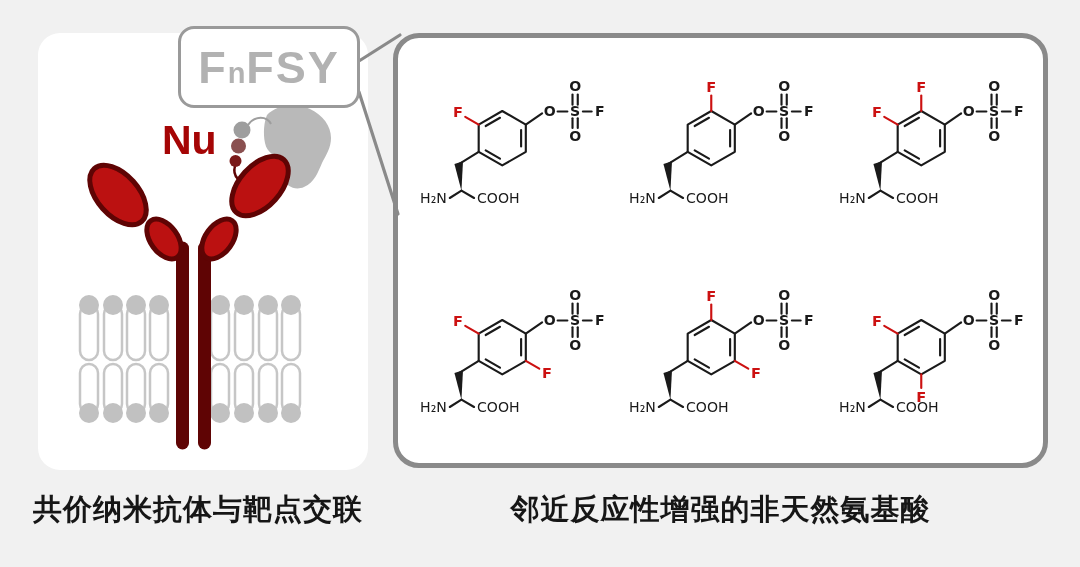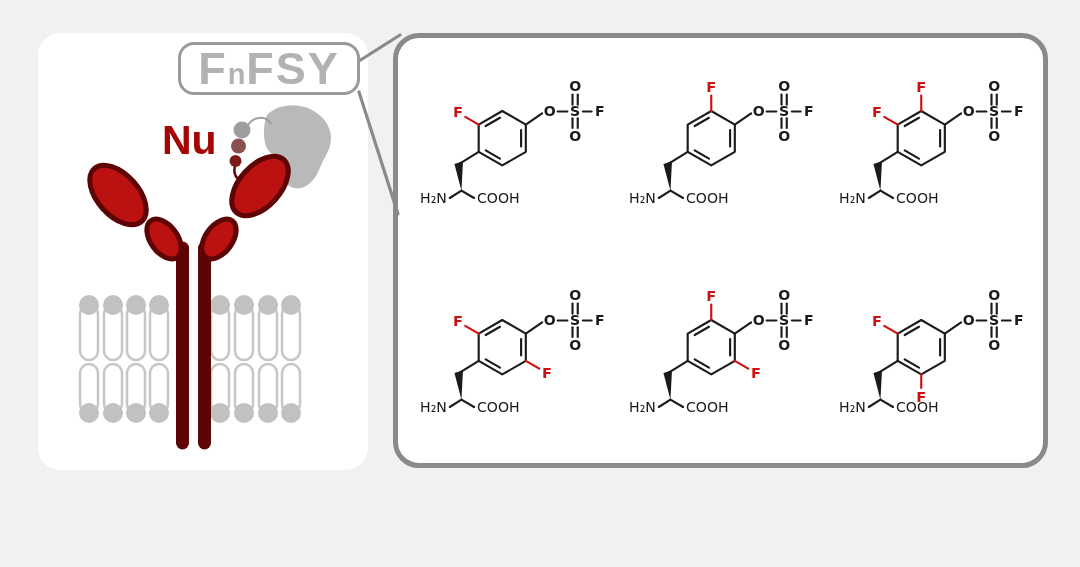--- a/index.html
+++ b/index.html
@@ -8,21 +8,21 @@
   .left-card{position:absolute;left:38px;top:33px;width:330px;height:437px;background:#ffffff;
              border-radius:22px;z-index:1;}
   .left-card svg{position:absolute;left:0;top:0;}
   .right-panel{position:absolute;left:393px;top:33px;width:655px;height:435px;background:#ffffff;
                border:5px solid var(--panel-border,#8a8a8a);border-radius:26px;box-sizing:border-box;z-index:2;}
   .mol-grid{display:grid;width:100%;height:100%;grid-template-columns:repeat(3,1fr);
             grid-template-rows:1fr 1fr;align-items:center;justify-items:center;
             padding:4px 8px;box-sizing:border-box;}
   .mol{line-height:0;}
   .connector{position:absolute;left:340px;top:20px;z-index:3;}
-  .bubble{position:absolute;left:178px;top:42px;width:182px;height:53px;background:#ffffff;
+  .bubble{position:absolute;left:178px;top:26px;width:182px;height:82px;background:#ffffff;
           border:3.5px solid var(--bubble-border,#9a9a9a);border-radius:16px;box-sizing:border-box;
           display:flex;align-items:center;justify-content:center;z-index:4;}
   .bubble-text{color:var(--bubble-text,#b2b2b2);font-weight:bold;font-size:45px;letter-spacing:2px;line-height:1;}
   .bubble-text .sub{font-size:29px;letter-spacing:1px;}
   .nu{position:absolute;left:146px;top:120px;font-size:41px;font-weight:bold;
       color:var(--nu-red,#a50505);z-index:4;line-height:1;margin-left:16px;}
   .caption{position:absolute;top:490px;font-weight:bold;font-size:29px;color:#161616;
            text-align:center;letter-spacing:1px;}
   .caption-left{left:28px;width:340px;}
   .caption-right{left:393px;width:655px;}
@@ -318,14 +318,16 @@
               <text x="51.5" y="52.5" text-anchor="middle" class="f-red" fill="#cc1111">F</text>
             </g>
             <g>
               <line x1="97" y1="102" x2="97" y2="116" stroke="#cc1111" stroke-width="2.2" stroke-linecap="round"></line>
               <text x="97" y="130" text-anchor="middle" class="f-red" fill="#cc1111">F</text>
             </g>
           </svg></div>
     </div>
   </div>
 
+  <div class="caption caption-left">共价纳米抗体与靶点交联</div>
+  <div class="caption caption-right">邻近反应性增强的非天然氨基酸</div>
 
 </div>
 
 </body></html>

